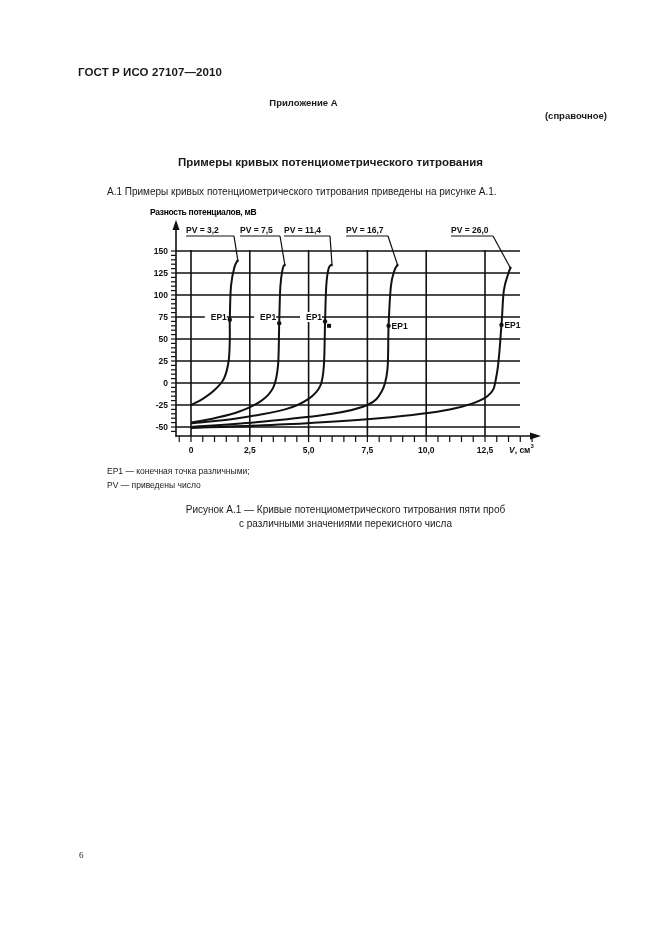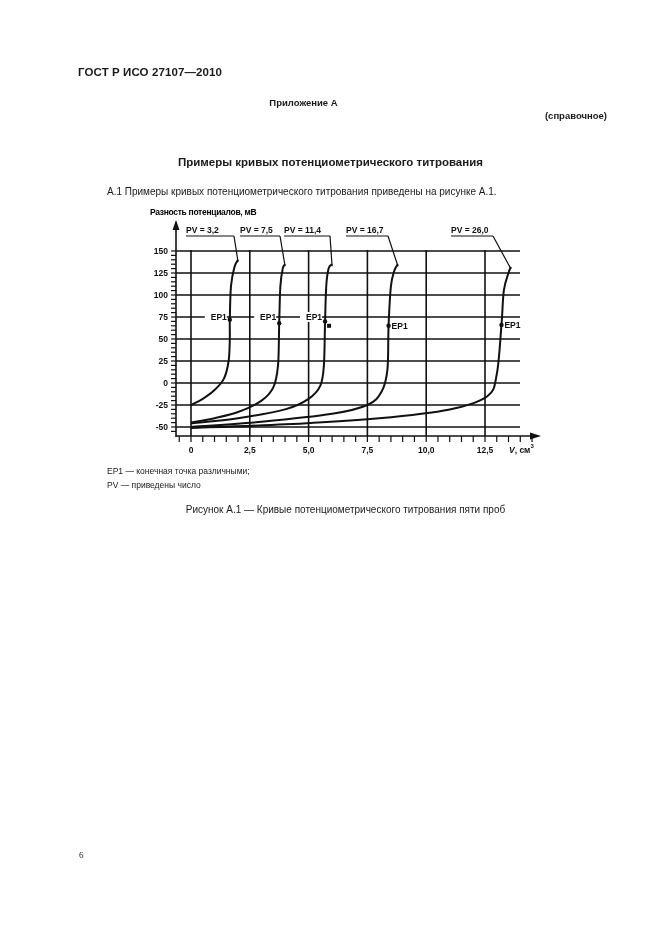--- a/index.html
+++ b/index.html
@@ -204,15 +204,16 @@
     </g>
 </svg>
 
 <div class="abs legend">
   <div>ЕР1 — конечная точка различными;</div>
   <div>PV — приведены число</div>
 </div>
 
 <div class="abs caption">
   <div>Рисунок А.1 — Кривые потенциометрического титрования пяти проб</div>
+  <div>с различными значениями перекисного числа</div>
 </div>
 
 <div class="abs page-num">6</div>
 
 </body></html>

